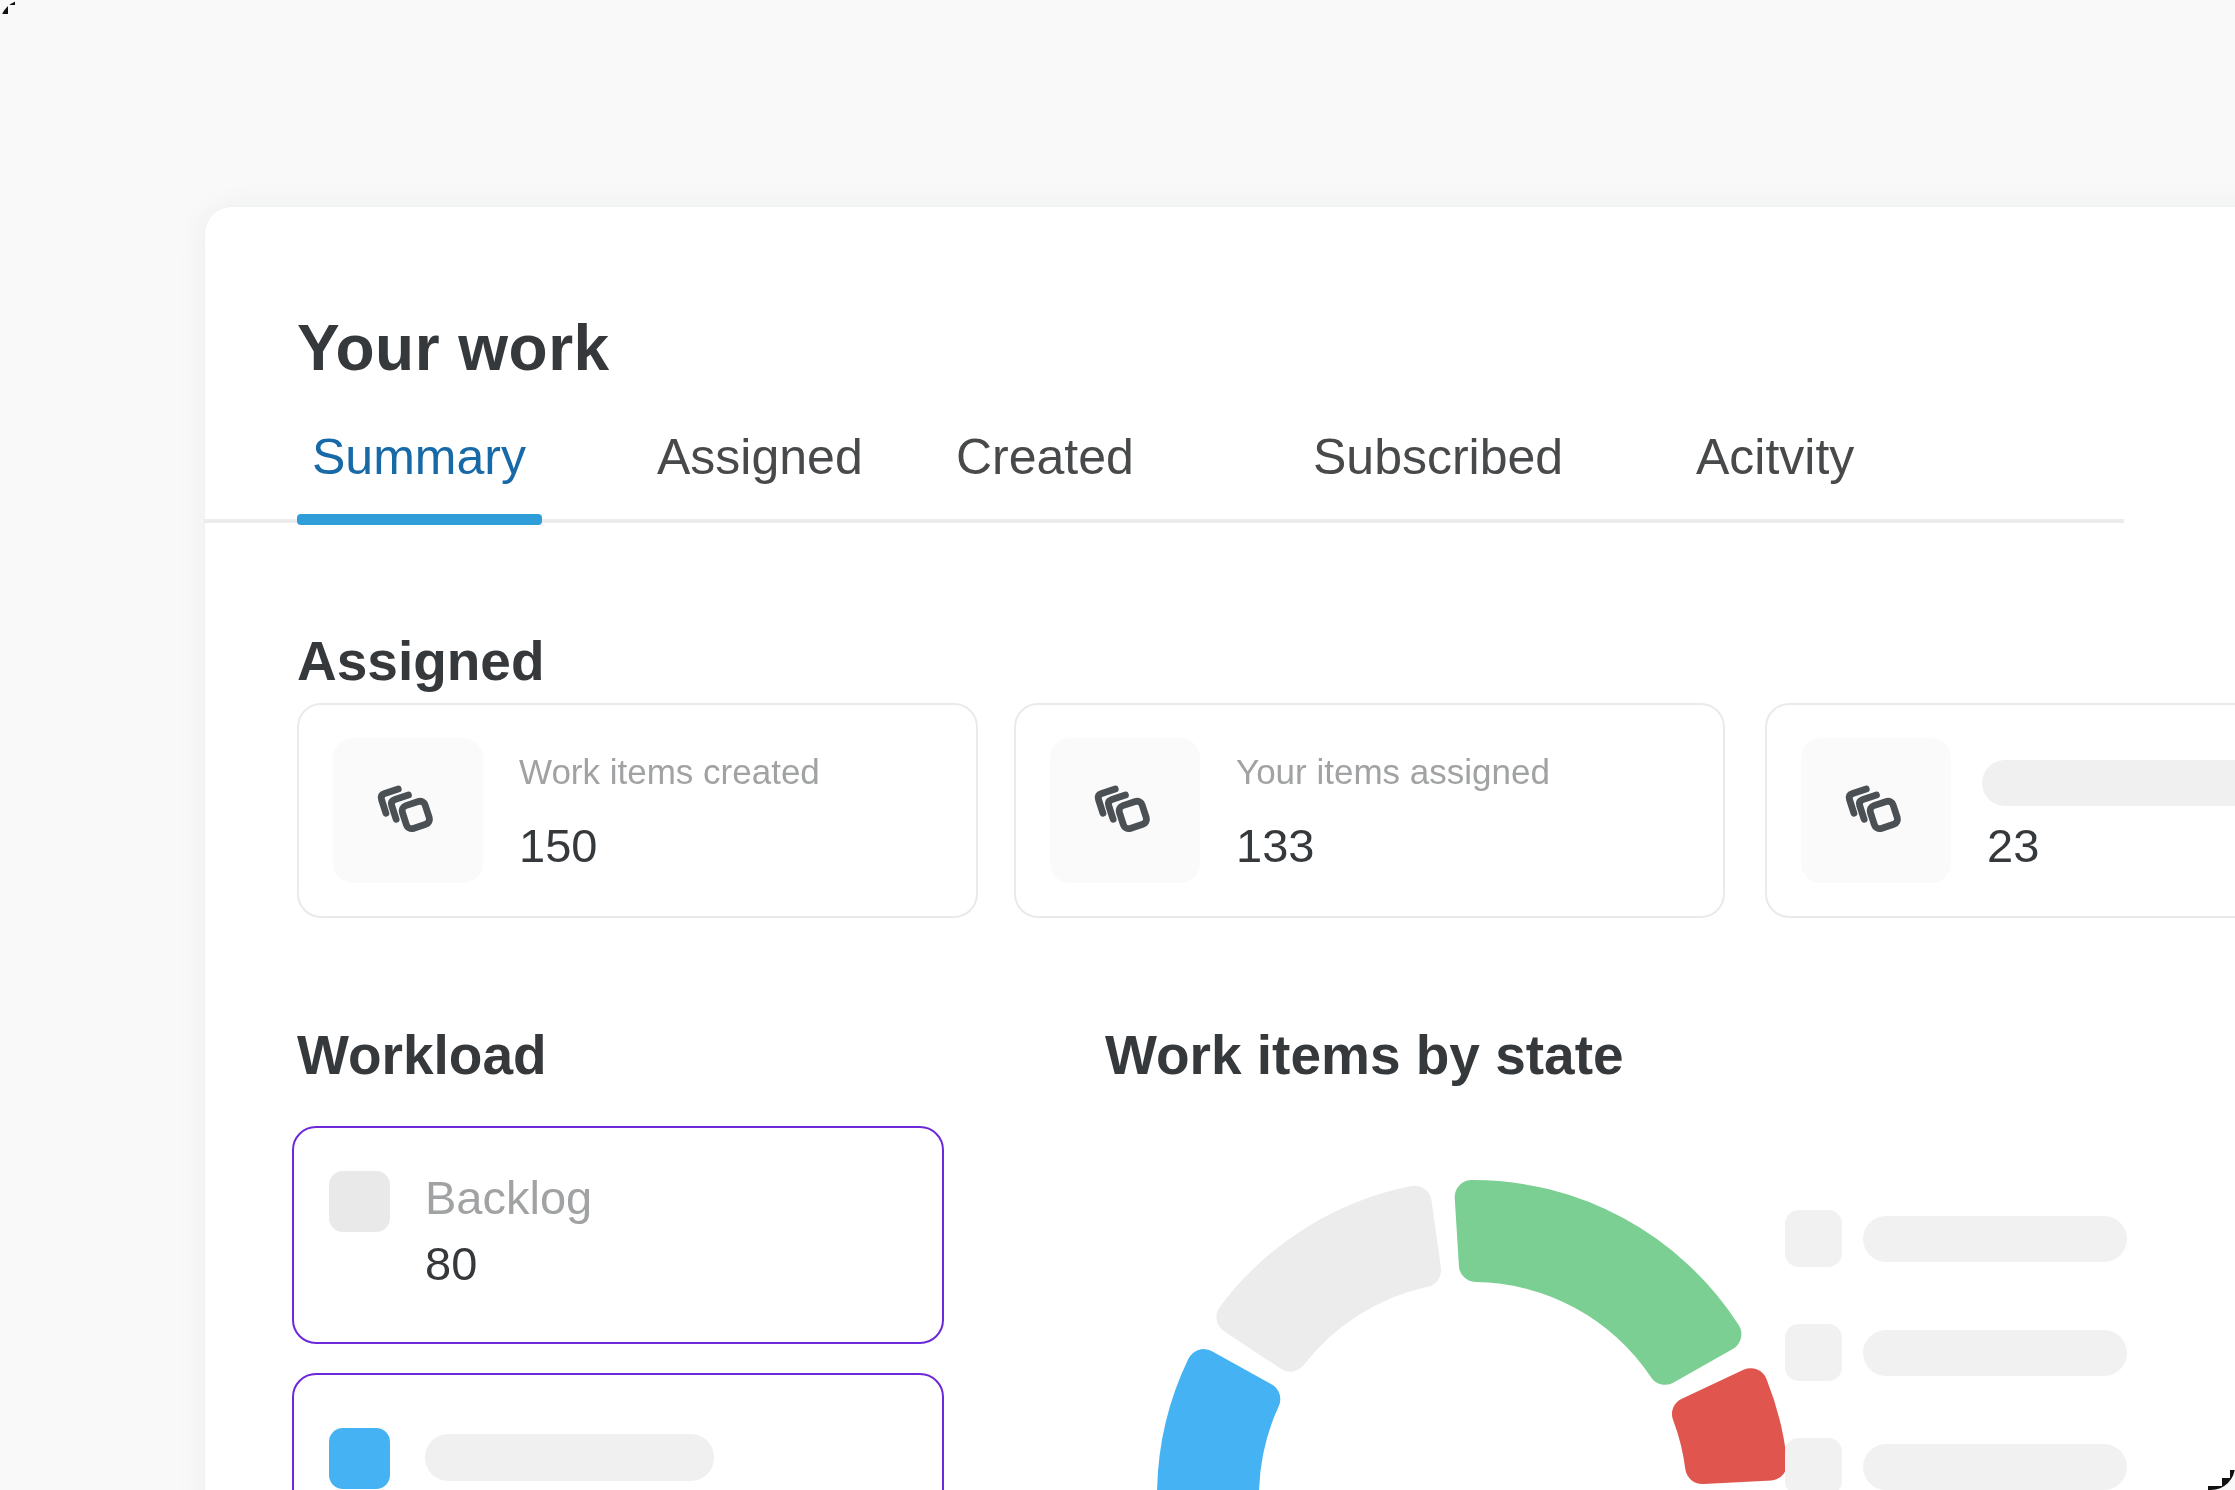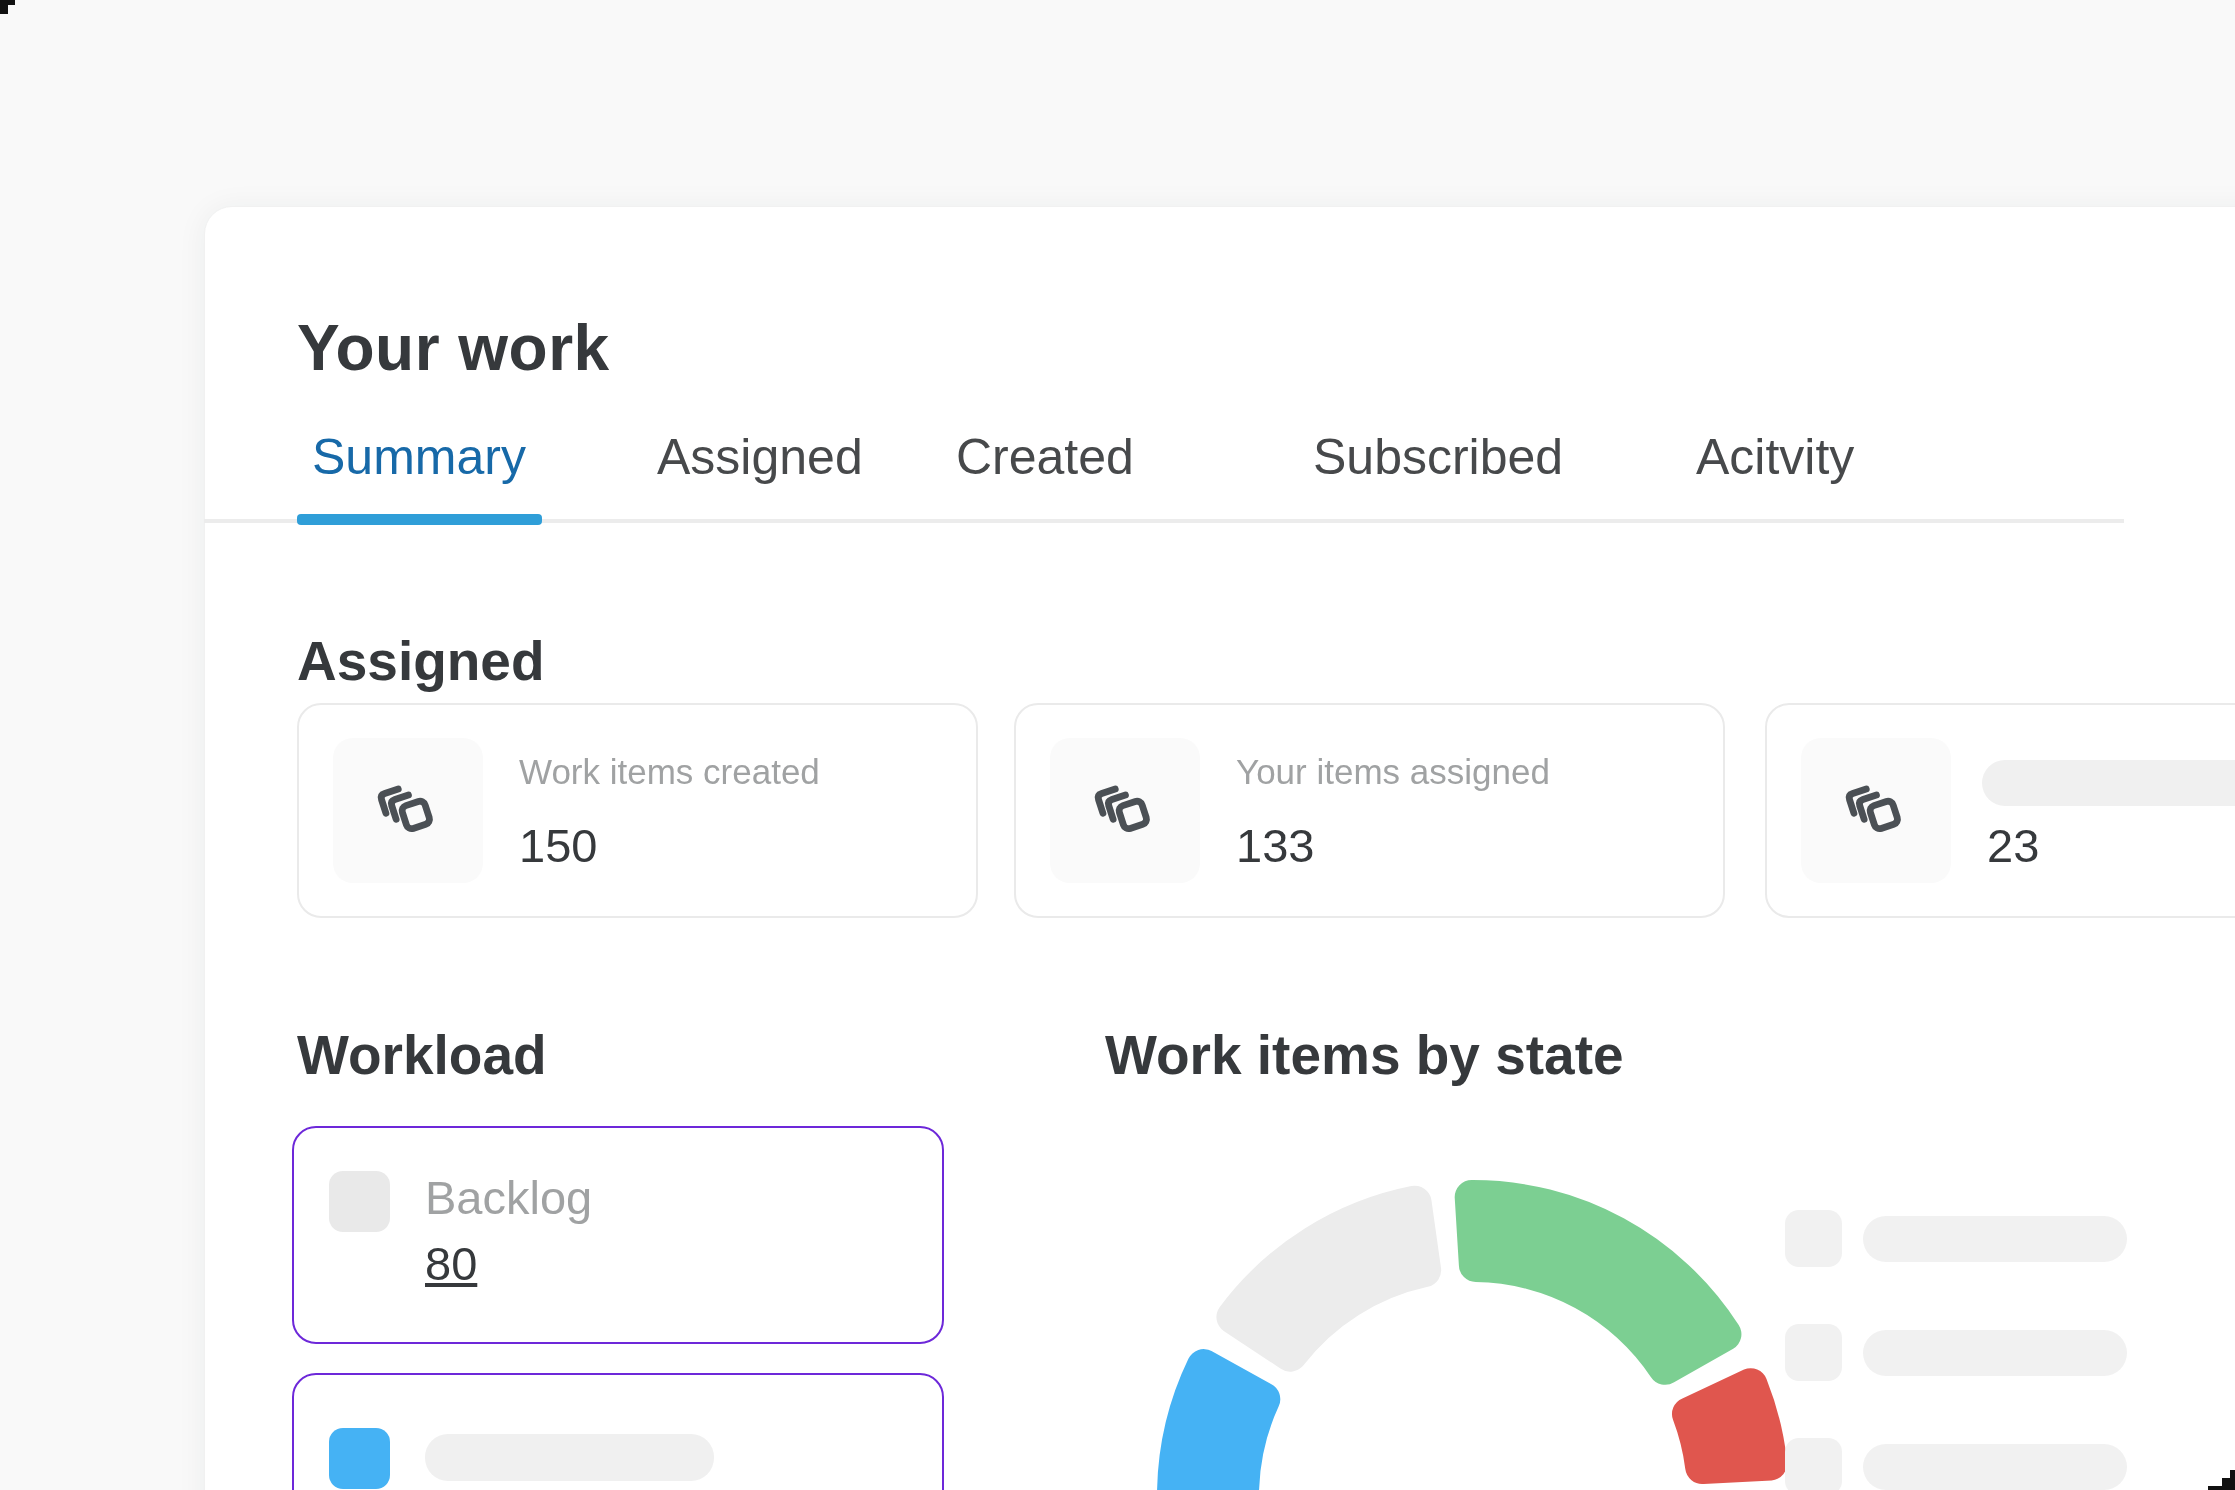--- a/index.html
+++ b/index.html
@@ -1,17 +1,17 @@
 <!DOCTYPE html>
 <html><head>
 <meta charset="utf-8">
 <style>
   html,body{margin:0;padding:0;overflow:hidden;background:#f9f9f9;}
   .page{position:relative;width:2235px;height:1490px;overflow:hidden;background:#f9f9f9;
-        font-family:"Liberation Sans","DejaVu Sans",sans-serif;color:#36393c;}
+        font-family:"Liberation Sans","DejaVu Sans",sans-serif;color:#36393c;border-radius:24px;}
   .panel{position:absolute;left:204px;top:206px;width:2300px;height:1500px;background:#ffffff;
          border-radius:28px;box-shadow:0 2px 30px rgba(40,44,48,.06);border:1px solid #f1f1f1;}
   .abs{position:absolute;}
   
   .page-title{left:297px;top:268px;font-size:64px;font-weight:700;letter-spacing:.5px;color:#36393c;}
   .section-h{font-size:55px;font-weight:700;color:#36393c;}
   .h-overview{left:297px;top:583px;}
   .h-workload{left:297px;top:977px;}
   .h-bystate{left:1105px;top:977px;}
   
@@ -28,21 +28,21 @@
   .ov-label{position:absolute;left:220px;top:47px;font-size:35px;color:#a0a2a3;white-space:nowrap;}
   .ov-value{position:absolute;left:220px;top:113px;font-size:47px;color:#36393c;}
   .skel{background:#f0f0f0;border-radius:23px;}
   .ov-label-skel{position:absolute;left:215px;top:55px;width:520px;height:46px;}
   
   .wl-card{position:absolute;left:292px;width:648px;background:#fff;border:2px solid #6d28d9;border-radius:24px;}
   .wl1{top:1126px;height:214px}.wl2{top:1373px;height:240px}
   .swatch{position:absolute;left:35px;width:61px;height:61px;border-radius:14px;}
   .wl1 .swatch{top:43px}.wl2 .swatch{top:53px}
   .wl-label{position:absolute;left:131px;top:42px;font-size:47px;color:#a0a2a3;}
-  .wl-value{position:absolute;left:131px;top:108px;font-size:47px;color:#36393c;text-decoration:underline;}
+  .wl-value{position:absolute;left:131px;top:108px;font-size:47px;color:#36393c;}
   .wl-skel-pill{position:absolute;left:131px;top:59px;width:289px;height:47px;}
   
   .donut{left:1128px;top:1178px;width:700px;height:312px;}
   
   .lg-row{position:absolute;left:1785px;width:450px;height:57px;}
   .lg1{top:1210px}.lg2{top:1324px}.lg3{top:1438px}
   .lg-swatch{position:absolute;left:0;top:0;width:57px;height:57px;border-radius:14px;background:#f1f1f1;}
   .lg-pill{position:absolute;left:78px;top:6px;width:264px;height:46px;border-radius:23px;background:#f1f1f1;}
   
   .art{position:absolute;background:#111;}

